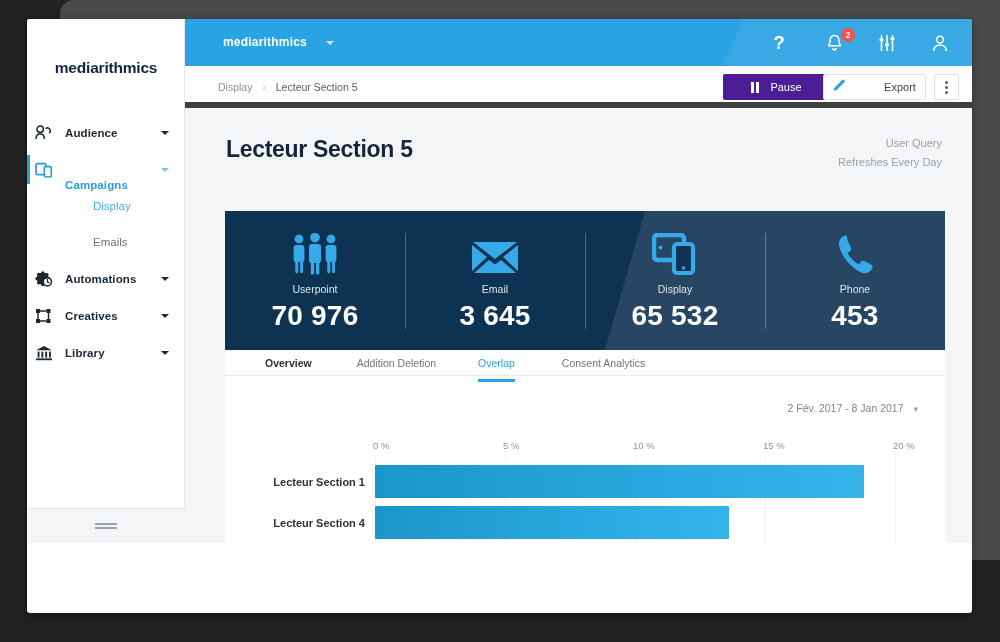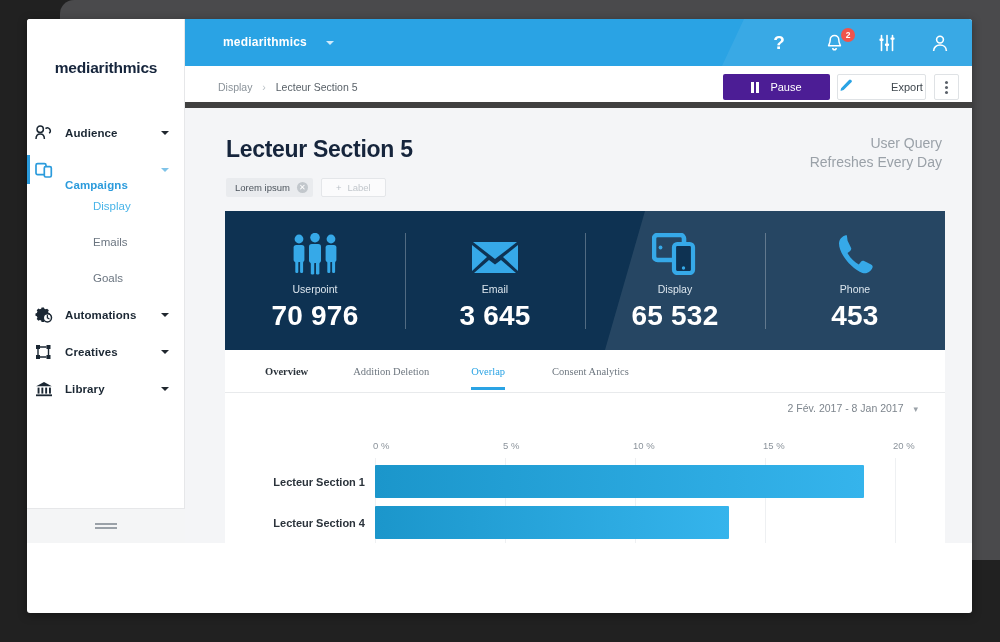--- a/index.html
+++ b/index.html
@@ -151,21 +151,21 @@
   #btn-pause {
     right: 142px; width: 107px;
     background: #4c1d95; color: #ffffff;
   }
   #btn-pause .pz { display: inline-block; margin-right: 9px; }
   #btn-pause .pz i {
     display: inline-block; width: 3px; height: 11px; background: #fff;
     margin-right: 2px; vertical-align: middle;
   }
   #btn-export {
-    right: 46px; width: 89px;
+    right: 46px; width: 103px;
     background: #ffffff; color: #3f474e;
     border: 1px solid #dfe2e5;
     gap: 30px;
   }
   #btn-export .pen { margin-right: 8px; color: #2aa3e4; font-size: 12px; }
   #btn-more {
     right: 13px; width: 25px;
     background: #ffffff; border: 1px solid #dfe2e5;
     color: #5a6169; font-size: 13px; letter-spacing: 0; line-height: 5px;
     flex-direction: column;
@@ -197,21 +197,21 @@
   }
   .tag-add {
     height: 19px; background: #fbfbfc; border: 1px solid #e4e6e9; border-radius: 2px;
     display: flex; align-items: center; padding: 0 14px;
     font-size: 9.5px; color: #c2c7cc; cursor: pointer;
   }
   .tag-add .plus { margin-right: 6px; color: #b9bfc5; }
 
   #meta {
     position: absolute; right: 30px; top: 26px;
-    text-align: right; font-size: 14px; color: #9aa1a8; line-height: 19px;
+    text-align: right; font-size: 11px; color: #9aa1a8; line-height: 19px;
   }
 
   
   #kpi {
     position: absolute; left: 40px; top: 103px;
     width: 720px; height: 139px;
     background: #0e3252;
     overflow: hidden;
   }
   #kpi .slash {
@@ -236,23 +236,23 @@
   .kpi-label { font-size: 10.5px; color: #dce6ee; margin-top: 8px; }
   .kpi-value { font-size: 28px; font-weight: 700; color: #ffffff; margin-top: 5px; letter-spacing: .2px; }
 
   
   #panel {
     position: absolute; left: 40px; top: 242px;
     width: 720px; height: 193px;
     background: #ffffff;
   }
   #tabs {
-    position: absolute; left: 0; top: 0; width: 720px; height: 43px;
+    position: absolute; left: 0; top: 0; width: 720px; height: 26px;
     border-bottom: 1px solid #e8eaec;
-    display: flex; align-items: center; font-family: Liberation Serif, serif;
+    display: flex; align-items: center;
   }
   .tab {
     height: 36px; display: flex; align-items: center;
     font-size: 10.5px; color: #6d767f; cursor: pointer;
     position: relative;
   }
   .tab.active { color: #2aa3e4; }
   .tab.active::after {
     content: ""; position: absolute; left: 0; right: 0; bottom: -1px;
     height: 3px; background: #2aa3e4;
@@ -319,23 +319,20 @@
           </span>
           <span class="lbl">Campaigns</span>
           <span class="caret"></span>
         </div>
 
         <div class="sub-row active">
           <span class="lbl">Display</span>
         </div>
         <div class="sub-row">
           <span class="lbl">Emails</span>
-        </div>
-        <div class="sub-row">
-          <span class="lbl">Goals</span>
         </div>
 
         <div class="nav-row">
           <span class="ic">
             <svg width="18" height="17" viewBox="0 0 18 17" fill="none">
               <path d="M7.2 1.2h3.1l.5 1.8 1.8.7 1.7-.9 2.2 2.2-.9 1.7.7 1.8 1.8.5v3.1l-1.8.5-.7 1.8.9 1.7-2.2 2.2-1.7-.9-1.8.7-.5 1.8H7.2l-.5-1.8-1.8-.7-1.7.9L1 16.1l.9-1.7-.7-1.8L-.6 12V8.9l1.8-.5.7-1.8L1 4.9 3.2 2.7l1.7.9 1.8-.7.5-1.7z" transform="scale(.78) translate(1.2,0.6)" fill="currentColor"></path>
               <circle cx="12.4" cy="11.8" r="4.1" fill="#ffffff" stroke="currentColor" stroke-width="1.5"></circle>
               <path d="M12.4 9.4v2.4l1.6 1" stroke="currentColor" stroke-width="1.3" fill="none" stroke-linecap="round"></path>
             </svg>
           </span>
@@ -438,30 +435,20 @@
         <i></i>
           <i></i>
           <i></i>
       </div>
     </div>
 
     <div id="content">
 
       <div id="page-title">Lecteur Section 5</div>
 
-      <div id="tags">
-        <div class="tag">
-          <span>Lorem ipsum</span>
-          <span class="x">✕</span>
-        </div>
-        <div class="tag-add">
-          <span class="plus">+</span>
-          <span>Label</span>
-        </div>
-      </div>
 
       <div id="meta">
         <div>User Query</div>
         <div>Refreshes Every Day</div>
       </div>
 
       <div id="kpi">
         <div class="slash"></div>
 
         <div class="kpi-cell">

